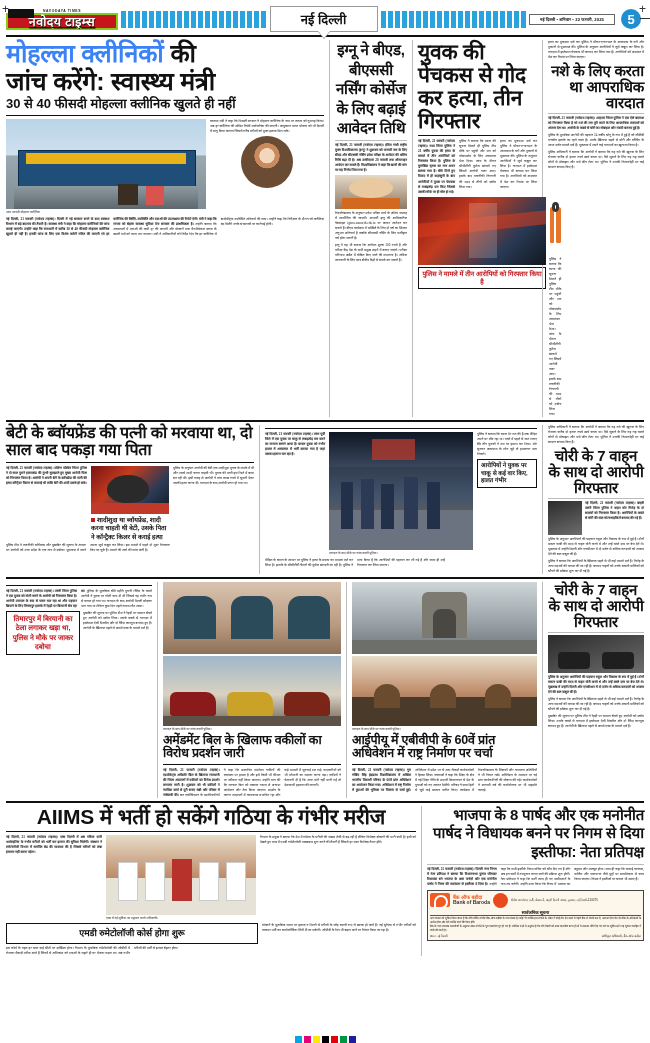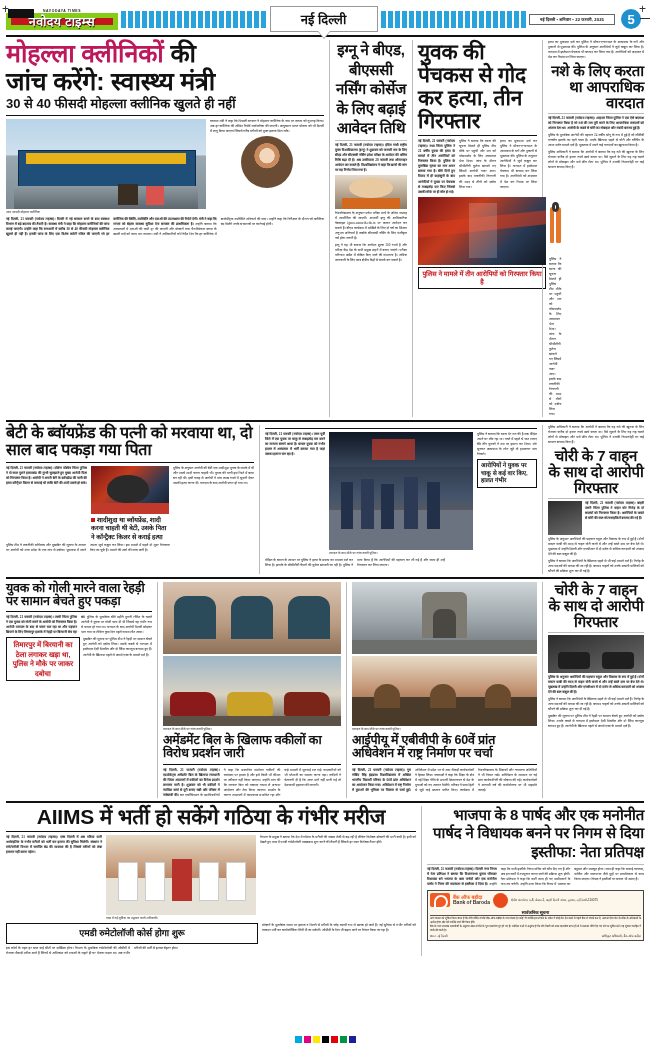--- a/index.html
+++ b/index.html
@@ -11,21 +11,21 @@
   }
   .page { position:relative; width:650px; height:1043px; background:#fff; padding:0 6px; }
 
   
   .masthead { position:relative; height:32px; display:flex; align-items:center; gap:3px; padding-top:6px; }
   .crop-mark { position:absolute; font-size:12px; color:#333; }
   .cm-tl { left:-4px; top:2px; }
   .cm-tr { right:-2px; top:2px; }
   .logo-wrap { position:relative; width:112px; flex:0 0 112px; }
   .logo-kicker { font-size:3.4px; letter-spacing:.6px; text-align:center; color:#222; font-weight:bold; }
-  .logo-box { background:#c4161c; border:5px solid #84cc16; height:17px; display:flex; align-items:center; justify-content:center; }
+  .logo-box { background:#c4161c; border:2px solid #84cc16; height:17px; display:flex; align-items:center; justify-content:center;text-decoration:underline; }
   .logo-text { color:#fff; font-weight:bold; font-size:12.5px; letter-spacing:.4px; text-shadow:0.5px 0.5px 0 #000; }
   .logo-blk { position:absolute; left:2px; top:0px; width:26px; height:9px; background:#111; }
   .bar-strip { flex:1 1 auto; height:17px; background:repeating-linear-gradient(90deg,#29a3dc 0 5px,#ffffff 5px 7px); }
   .city-tab { position:relative; flex:0 0 108px; height:26px; border:1px solid #999; background:#fff;
     display:flex; align-items:center; justify-content:center; }
   .city-tab span { font-weight:bold; font-size:13px; color:#111; }
   .city-tab:after { content:""; position:absolute; bottom:-7px; left:50%; margin-left:-6px;
     border-left:6px solid transparent; border-right:6px solid transparent; border-top:7px solid #fff;
     filter:drop-shadow(0 1px 0 #999); }
   .dateline-box { flex:0 0 86px; height:11px; border:1px solid #666; display:flex; align-items:center;
@@ -40,21 +40,21 @@
   .rule-dark { height:2px; background:#111; margin:3px 0 0; }
 
   
   .cols { display:flex; gap:5px; }
   .col { flex:1 1 0; min-width:0; }
   .vsep { width:1px; background:#bbb; flex:0 0 1px; }
   .hsep { height:1px; background:#111; margin:3px 0; }
   .hsep-thin { height:1px; background:#bbb; margin:2px 0; }
 
   .hl { font-weight:bold; color:#111; line-height:1.06; letter-spacing:-.2px; }
-  .hl-red { color:#be185d;margin-top:12px; }
+  .hl-red { color:#3b82f6;margin-top:12px; }
   .hl-xxl { font-size:25px; }
   .hl-xl { font-size:21px; }
   .hl-lg { font-size:16px; }
   .hl-md { font-size:12.5px; }
   .hl-sm { font-size:15px; }
   .subhl { font-weight:bold; font-size:13px; line-height:1.15; }
 
   .body-txt { font-size:3.35px; line-height:1.5; text-align:justify; color:#1a1a1a;
      font-family:"Liberation Serif", serif; }
   .body-txt.t2 { column-count:2; column-gap:4px; }
@@ -309,21 +309,20 @@
       <div class="body-txt" style="margin-top:2px;">पुलिस के अनुसार आरोपियों की पहचान राहुल और विकास के रूप में हुई है। दोनों मास्टर चाबी की मदद से वाहन चोरी करते थे और उन्हें सस्ते दाम पर बेच देते थे। पूछताछ में उन्होंने दिल्ली और एनसीआर में दो दर्जन से अधिक वारदातों को अंजाम देने की बात कबूल की है।</div>
       <div class="body-txt" style="margin-top:2px;">पुलिस ने बताया कि आरोपियों के खिलाफ पहले से भी कई मामले दर्ज हैं। गिरोह के अन्य सदस्यों की तलाश की जा रही है। बरामद वाहनों को उनके असली मालिकों को सौंपने की प्रक्रिया शुरू कर दी गई है।</div>
     </div>
   </div>
 
   <div class="rule-dark" style="margin-top:3px;"></div>
 
   <div class="cols" style="margin-top:3px;">
 
     <div class="col" style="flex:0 0 146px;">
-      <div class="hl hl-md">युवक को गोली मारने वाला रेहड़ी पर सामान बेचते हुए पकड़ा</div>
       <div class="hsep"></div>
       <div class="body-txt t2">
         <span class="lede">नई दिल्ली, 21 फरवरी (नवोदय टाइम्स)। उत्तरी जिला पुलिस ने एक युवक को गोली मारने के आरोपी को गिरफ्तार किया है। आरोपी वारदात के बाद से फरार चल रहा था और पहचान छिपाने के लिए तिमारपुर इलाके में रेहड़ी पर बिरयानी बेच रहा था।</span>
         <span>पुलिस के मुताबिक बीते महीने पुरानी रंजिश के चलते आरोपी ने युवक पर गोली चला दी थी जिससे वह गंभीर रूप से घायल हो गया था। वारदात के बाद आरोपी दिल्ली छोड़कर भाग गया था लेकिन कुछ दिन पहले वापस लौट आया।</span>
       </div>
       <div style="display:flex;gap:3px;margin-top:2px;">
         <div class="callout callout-red" style="flex:0 0 74px;font-size:7px;text-align:center;line-height:1.35;">तिमारपुर में बिरयानी का ठेला लगाकर खड़ा था, पुलिस ने मौके पर जाकर दबोचा</div>
         <div class="body-txt" style="flex:1 1 auto;">मुखबिर की सूचना पर पुलिस टीम ने रेहड़ी पर सामान बेचते हुए आरोपी को दबोच लिया। उसके कब्जे से वारदात में इस्तेमाल देसी पिस्तौल और दो जिंदा कारतूस बरामद हुए हैं। आरोपी के खिलाफ पहले से आर्म्स एक्ट के मामले दर्ज हैं।</div>
       </div>
     </div>

